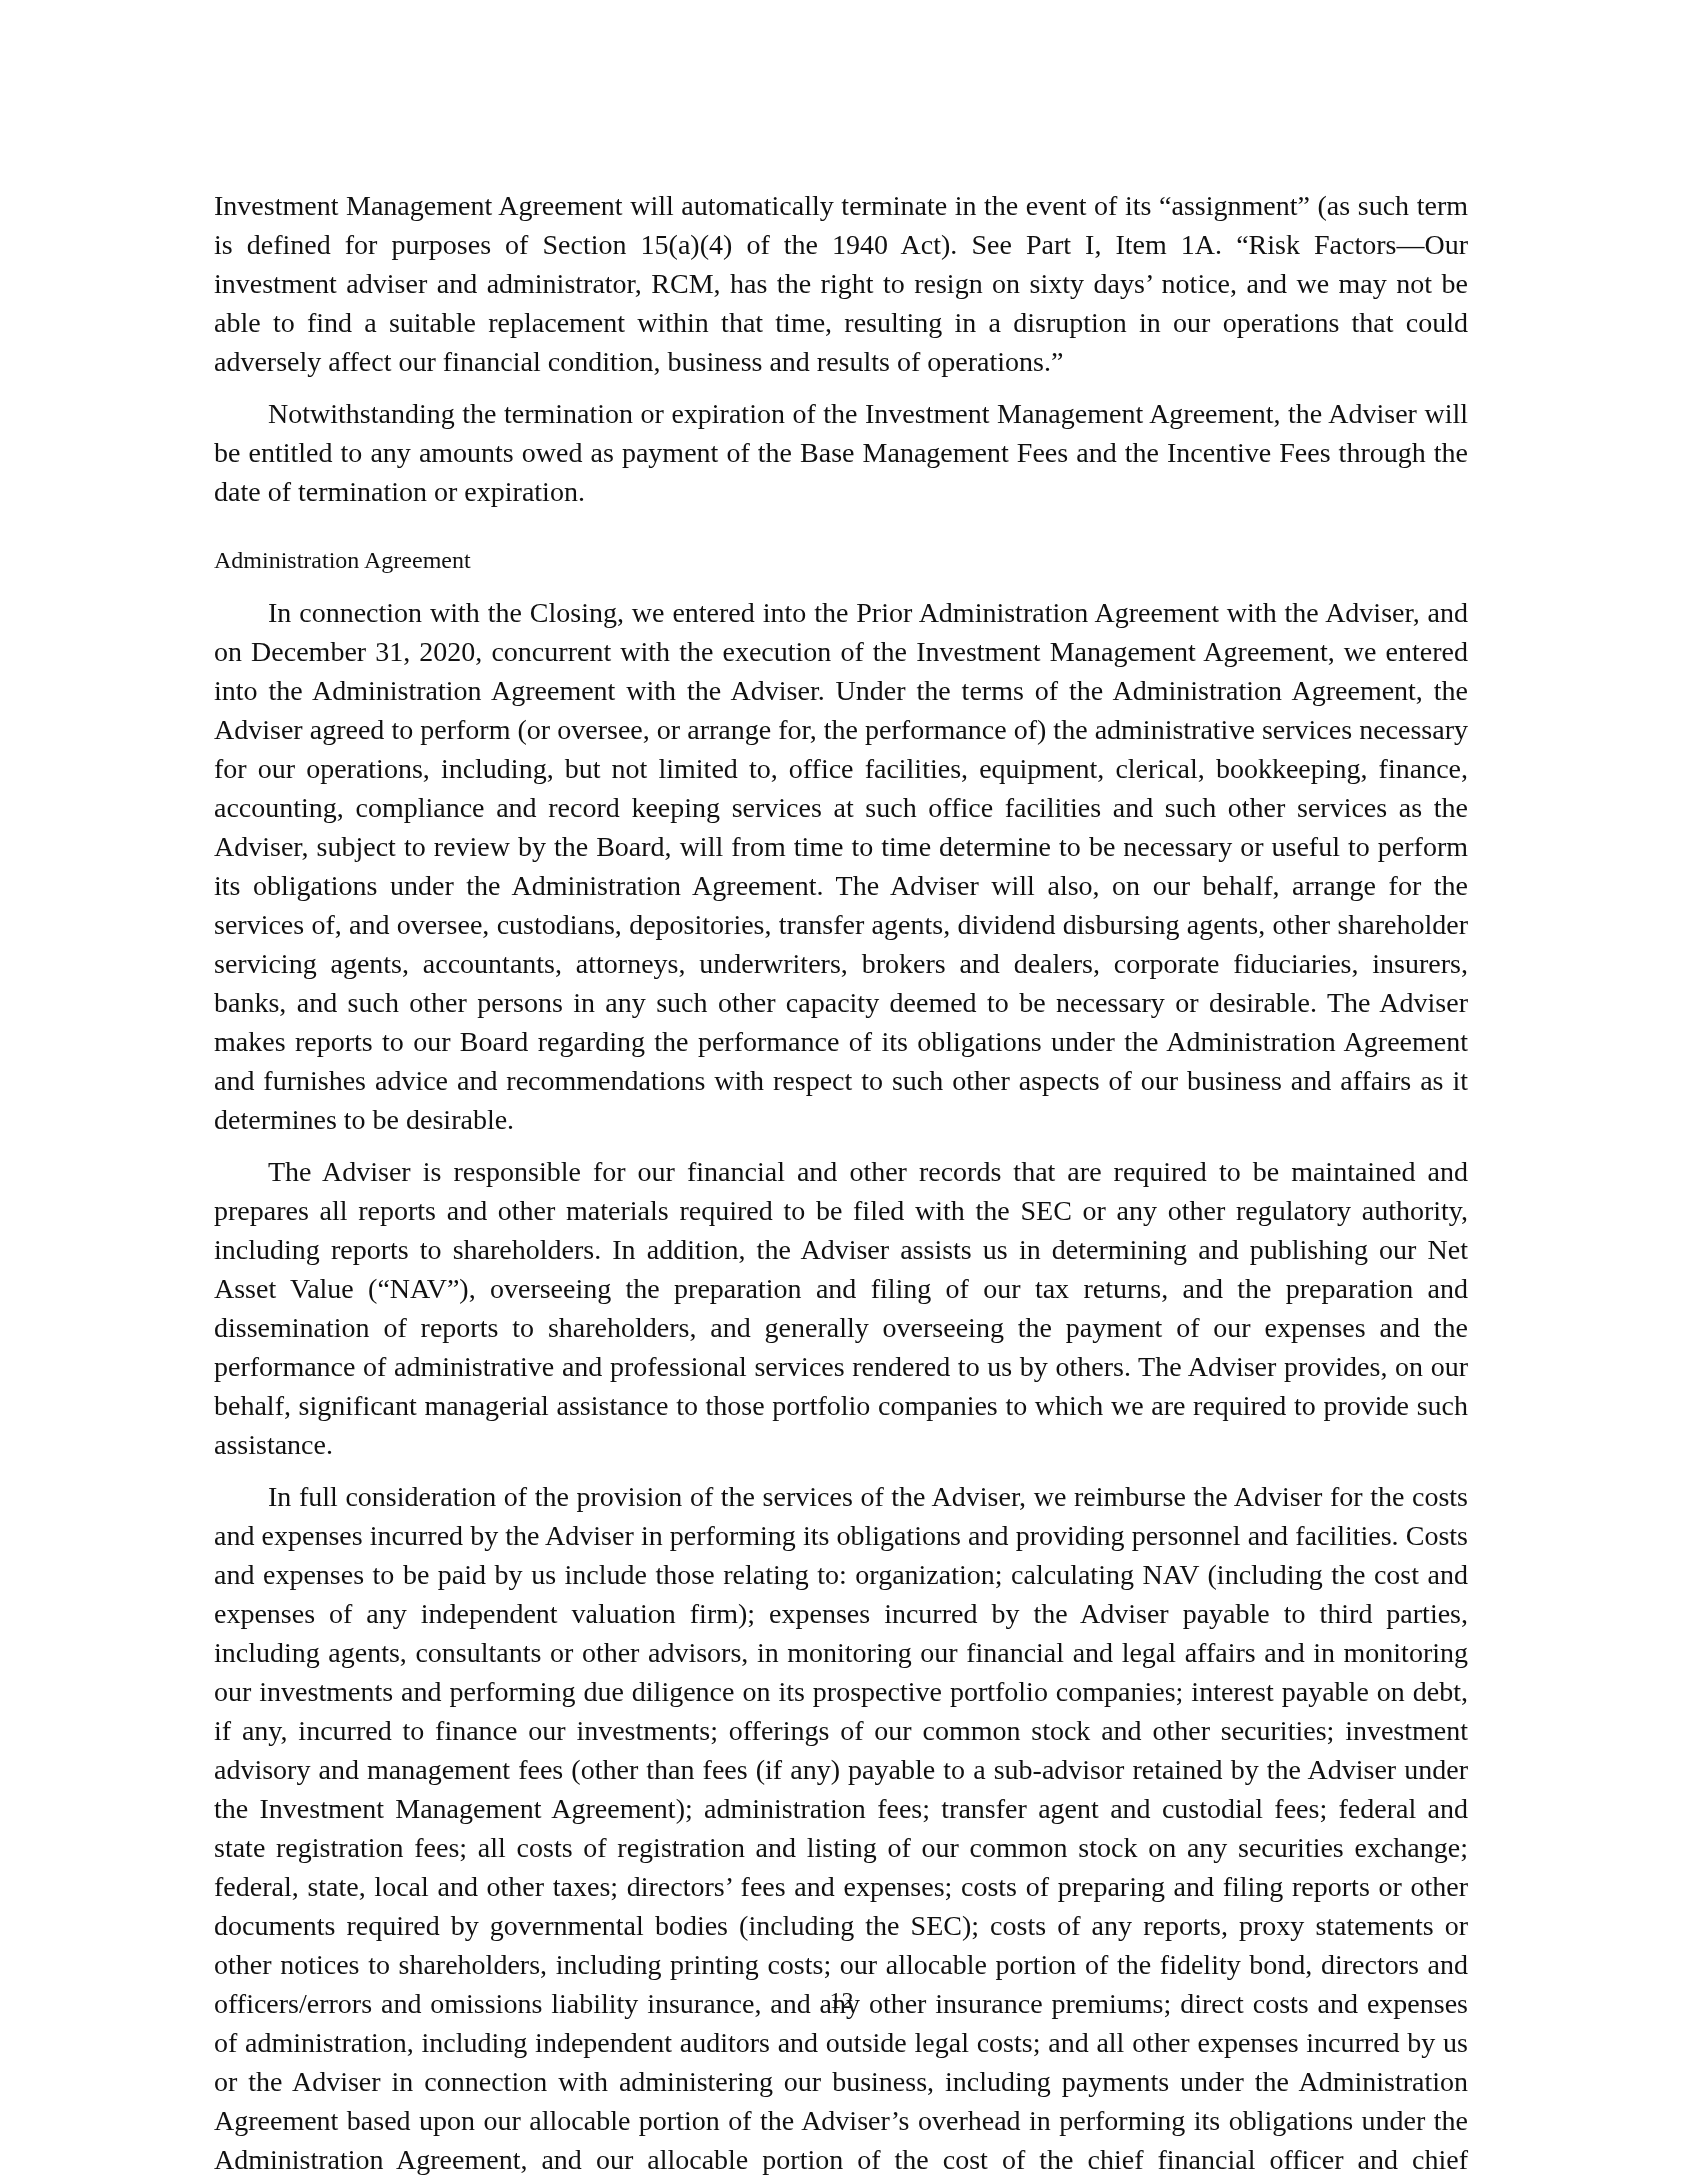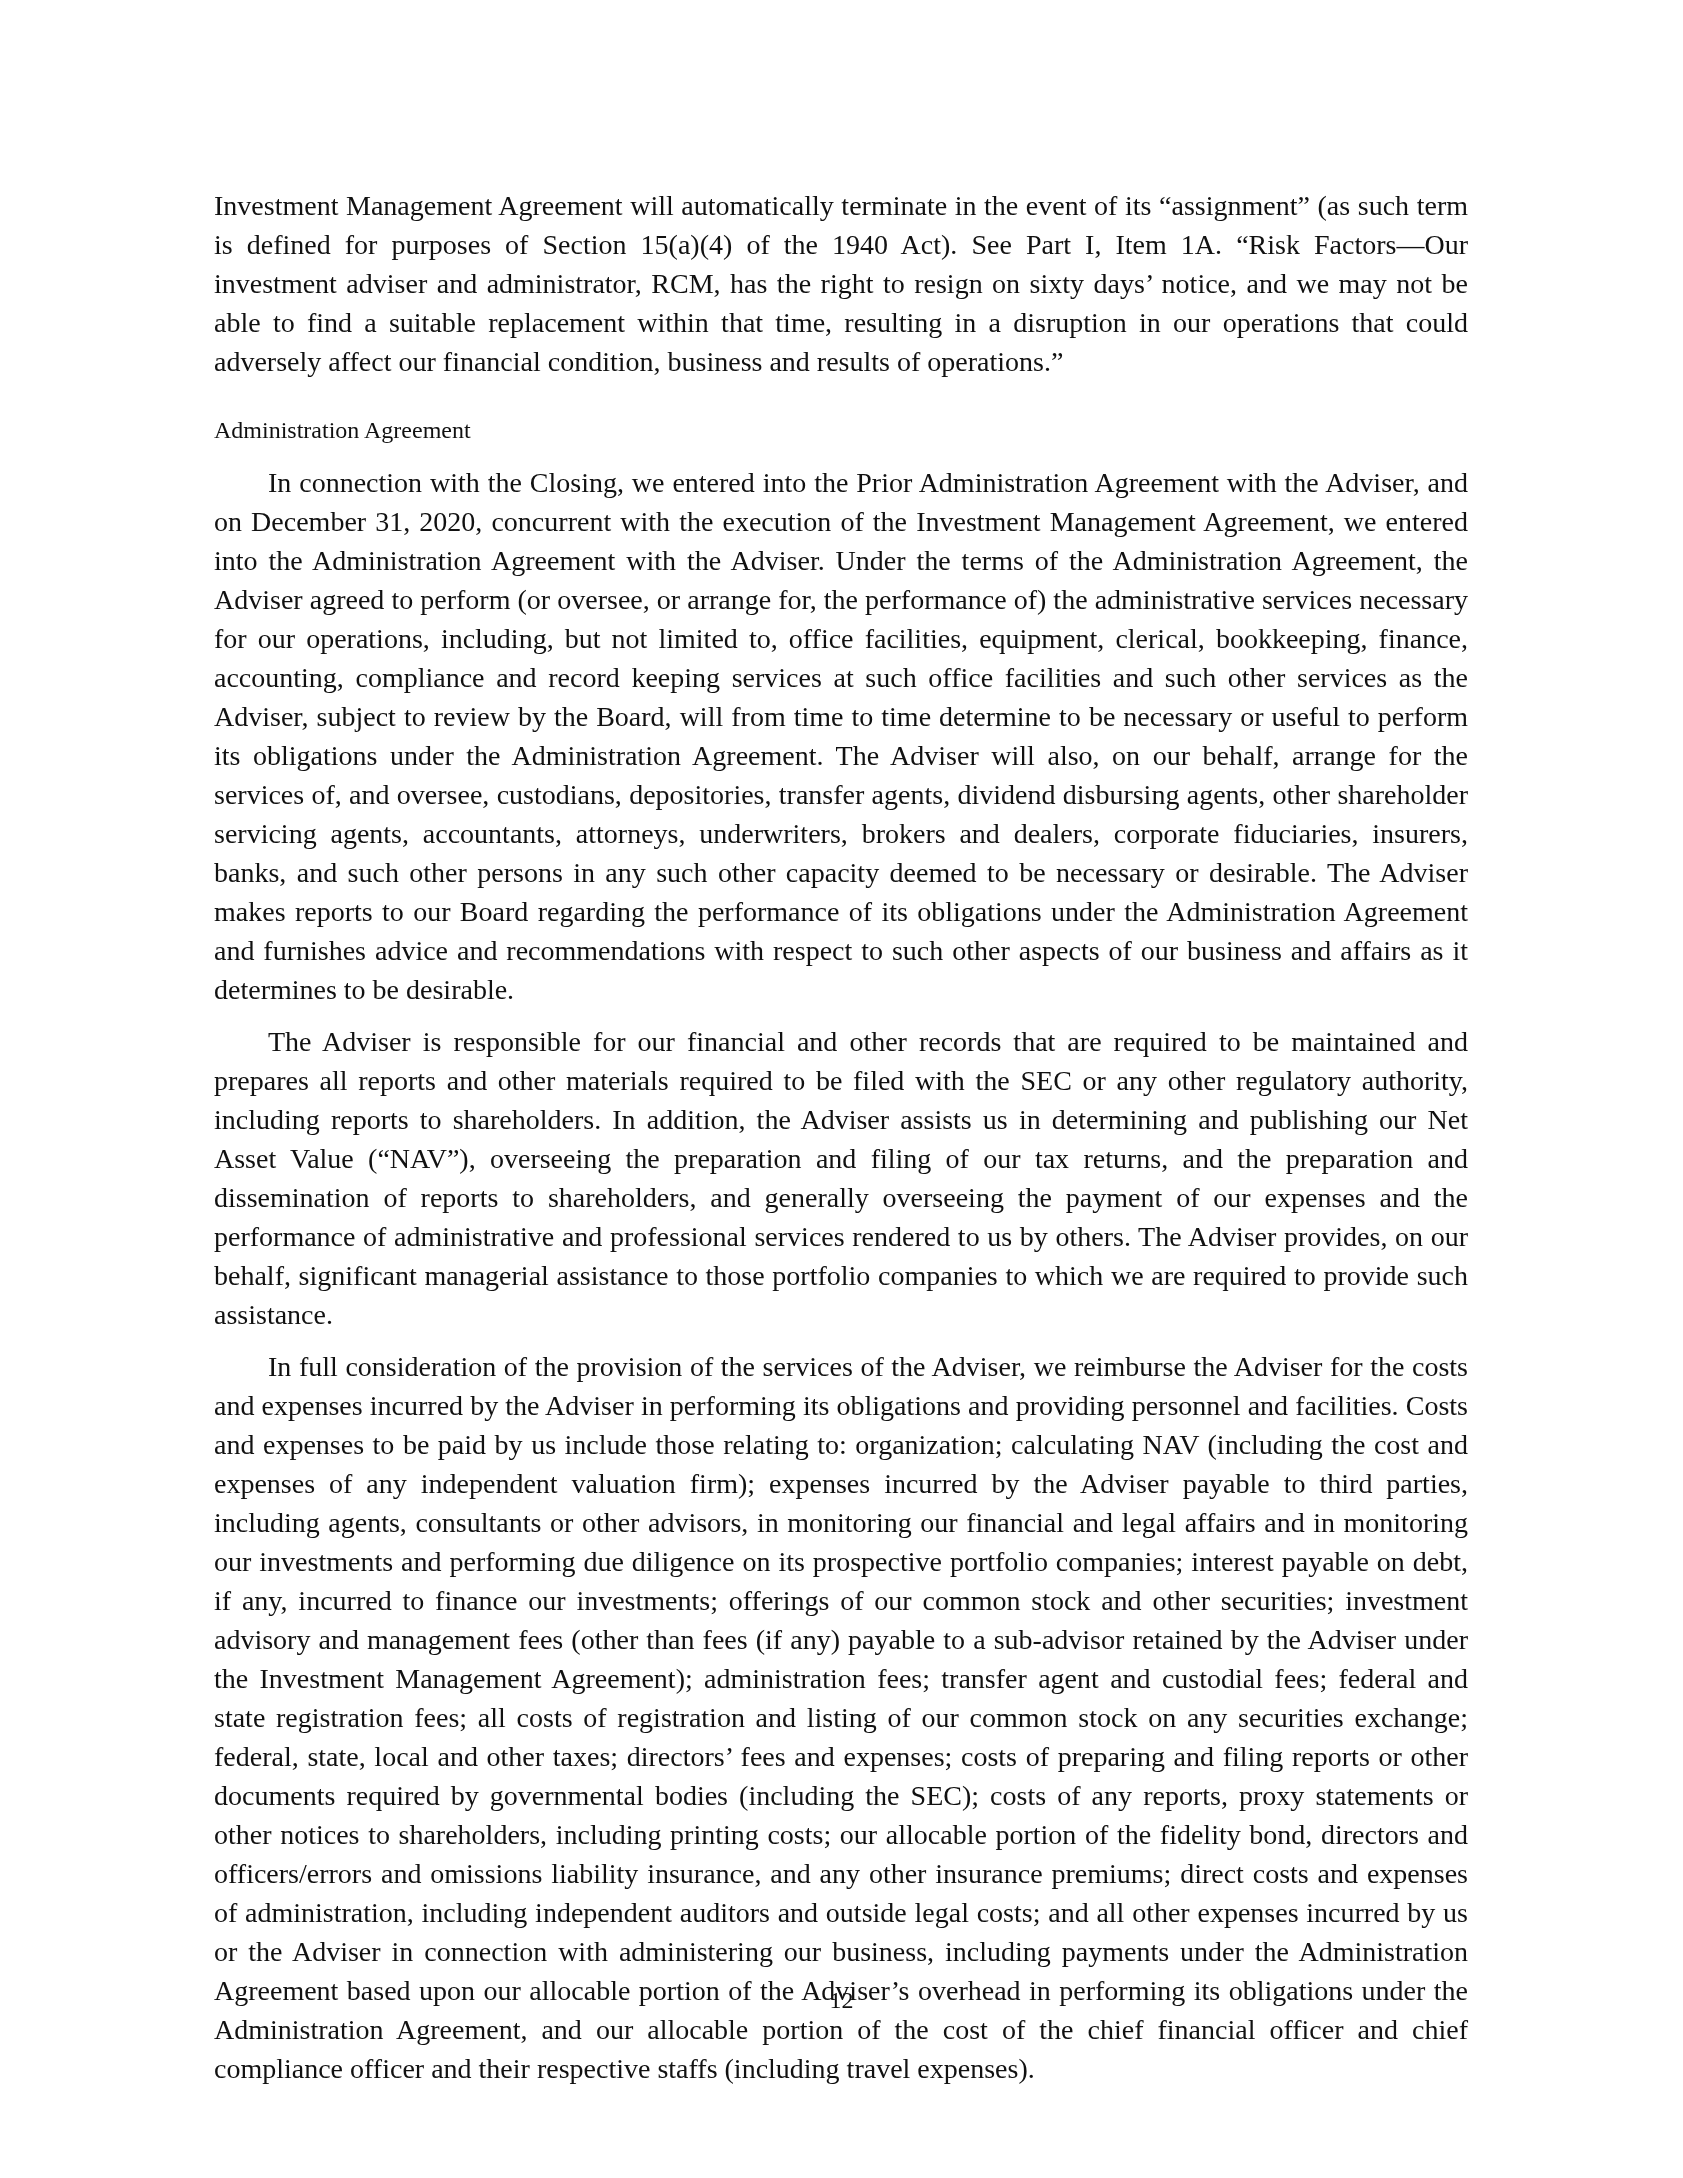--- a/index.html
+++ b/index.html
@@ -46,20 +46,21 @@
     text-align: center;
     font-size: 24px;
     line-height: 33px;
   }
 </style>
 </head>
 <body>
 
 <div class="page-content">
   <p class="para">Investment Management Agreement will automatically terminate in the event of its “assignment” (as such term is defined for purposes of Section 15(a)(4) of the 1940 Act). See Part I, Item 1A. “Risk Factors—Our investment adviser and administrator, RCM, has the right to resign on sixty days’ notice, and we may not be able to find a suitable replacement within that time, resulting in a disruption in our operations that could adversely affect our financial condition, business and results of operations.”</p>
+  <p class="para indent">Notwithstanding the termination or expiration of the Investment Management Agreement, the Adviser will be entitled to any amounts owed as payment of the Base Management Fees and the Incentive Fees through the date of termination or expiration.</p>
 
   <h2 class="section-heading">Administration Agreement</h2>
 
   <p class="para indent">In connection with the Closing, we entered into the Prior Administration Agreement with the Adviser, and on December 31, 2020, concurrent with the execution of the Investment Management Agreement, we entered into the Administration Agreement with the Adviser. Under the terms of the Administration Agreement, the Adviser agreed to perform (or oversee, or arrange for, the performance of) the administrative services necessary for our operations, including, but not limited to, office facilities, equipment, clerical, bookkeeping, finance, accounting, compliance and record keeping services at such office facilities and such other services as the Adviser, subject to review by the Board, will from time to time determine to be necessary or useful to perform its obligations under the Administration Agreement. The Adviser will also, on our behalf, arrange for the services of, and oversee, custodians, depositories, transfer agents, dividend disbursing agents, other shareholder servicing agents, accountants, attorneys, underwriters, brokers and dealers, corporate fiduciaries, insurers, banks, and such other persons in any such other capacity deemed to be necessary or desirable. The Adviser makes reports to our Board regarding the performance of its obligations under the Administration Agreement and furnishes advice and recommendations with respect to such other aspects of our business and affairs as it determines to be desirable.</p>
   <p class="para indent">The Adviser is responsible for our financial and other records that are required to be maintained and prepares all reports and other materials required to be filed with the SEC or any other regulatory authority, including reports to shareholders. In addition, the Adviser assists us in determining and publishing our Net Asset Value (“NAV”), overseeing the preparation and filing of our tax returns, and the preparation and dissemination of reports to shareholders, and generally overseeing the payment of our expenses and the performance of administrative and professional services rendered to us by others. The Adviser provides, on our behalf, significant managerial assistance to those portfolio companies to which we are required to provide such assistance.</p>
   <p class="para indent">In full consideration of the provision of the services of the Adviser, we reimburse the Adviser for the costs and expenses incurred by the Adviser in performing its obligations and providing personnel and facilities. Costs and expenses to be paid by us include those relating to: organization; calculating NAV (including the cost and expenses of any independent valuation firm); expenses incurred by the Adviser payable to third parties, including agents, consultants or other advisors, in monitoring our financial and legal affairs and in monitoring our investments and performing due diligence on its prospective portfolio companies; interest payable on debt, if any, incurred to finance our investments; offerings of our common stock and other securities; investment advisory and management fees (other than fees (if any) payable to a sub-advisor retained by the Adviser under the Investment Management Agreement); administration fees; transfer agent and custodial fees; federal and state registration fees; all costs of registration and listing of our common stock on any securities exchange; federal, state, local and other taxes; directors’ fees and expenses; costs of preparing and filing reports or other documents required by governmental bodies (including the SEC); costs of any reports, proxy statements or other notices to shareholders, including printing costs; our allocable portion of the fidelity bond, directors and officers/errors and omissions liability insurance, and any other insurance premiums; direct costs and expenses of administration, including independent auditors and outside legal costs; and all other expenses incurred by us or the Adviser in connection with administering our business, including payments under the Administration Agreement based upon our allocable portion of the Adviser’s overhead in performing its obligations under the Administration Agreement, and our allocable portion of the cost of the chief financial officer and chief compliance officer and their respective staffs (including travel expenses).</p>
 </div>
 
 <div class="page-number">12</div>
 

